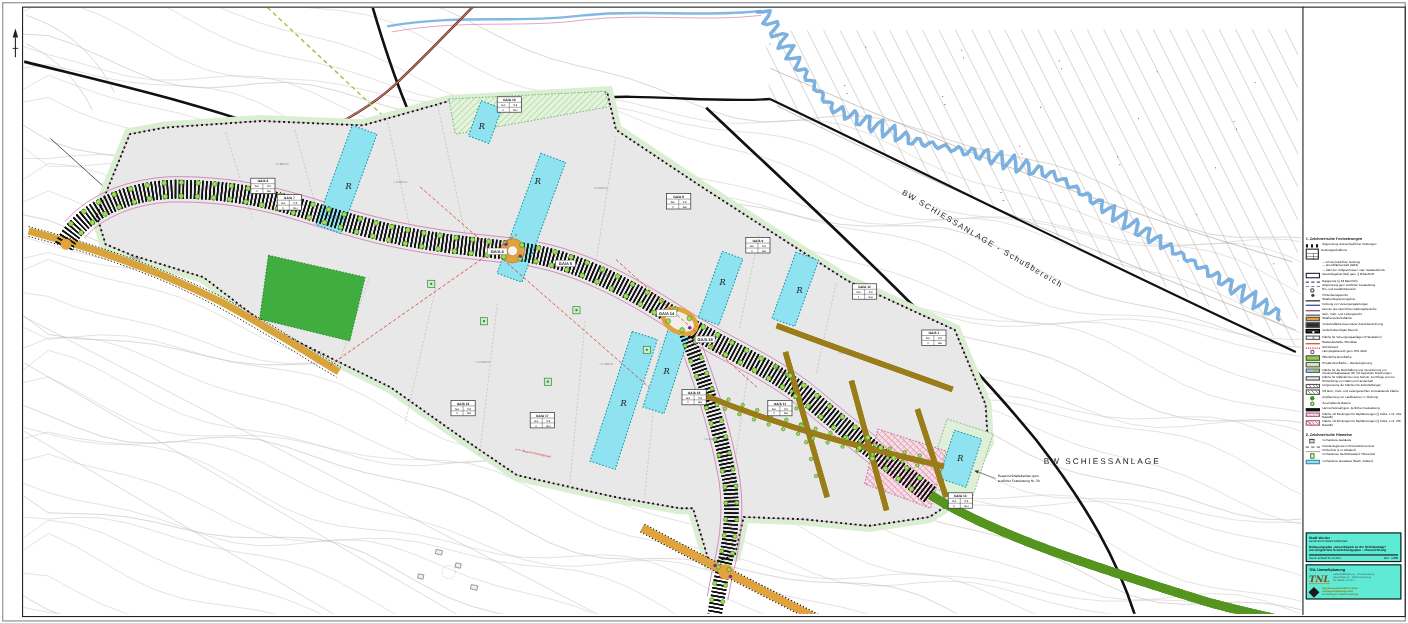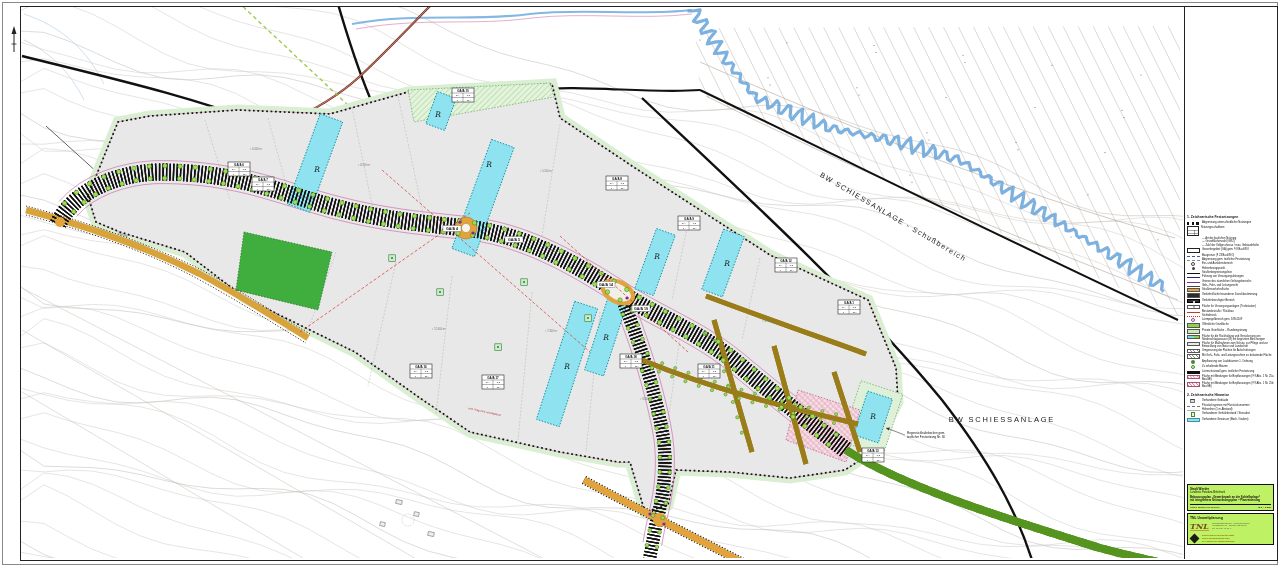--- a/index.html
+++ b/index.html
@@ -40,21 +40,21 @@
   .sym.dot{flex:0 0 3px;width:3px;height:3px;background:#444;border-radius:50%;margin-left:4.5px;margin-right:5.5px;}
   .sym.boxline{background:#fff;border:.5px solid #222;}
   .sym.glyphbld{flex:0 0 5px;width:5px;height:3.6px;background:#ddd;border:.4px solid #777;border-top:1px solid #444;margin-left:3px;margin-right:5px;}
   .sym.sqGlyph{flex:0 0 4.5px;width:4.5px;height:4.5px;border:.5px solid #3f8f2f;background:#eaf6e2;margin-left:3.5px;margin-right:5px;}
   .sym.schab{flex:0 0 12px;height:10px;border:.6px solid #222;background:
       linear-gradient(#222 0 0) 0 3.2px/12px .4px no-repeat,
       linear-gradient(#222 0 0) 0 6.6px/12px .4px no-repeat,
       linear-gradient(#222 0 0) 6px 3px/.4px 7px no-repeat,#fff;}
   
   .tb{position:absolute;left:1187px;top:484px;width:87px;color:#111;}
-  .tb .box{border:.8px solid #111;padding:1.5px 2px;background:#bef264;}
+  .tb .box{border:.8px solid #111;padding:1.5px 2px;background:#5eead4;}
   .tb .box+.box{margin-top:2px;}
   .muni{font-size:3.1px;font-weight:bold;}
   .dist{font-size:2.6px;margin-top:.8px;}
   .ttl{font-size:2.8px;font-weight:bold;margin-top:1.6px;line-height:1.15;}
   .strow{display:flex;justify-content:space-between;border-top:.5px solid #111;margin-top:1.6px;padding-top:.8px;}
   .strow span{font-size:2.5px;}
   .strow .sc{font-weight:bold;}
   .firm{font-size:3.4px;font-weight:bold;}
   .micro{font-size:2.2px;color:#555;line-height:1.25;}
   .logo-row{display:flex;gap:3px;margin-top:2px;align-items:flex-start;}

